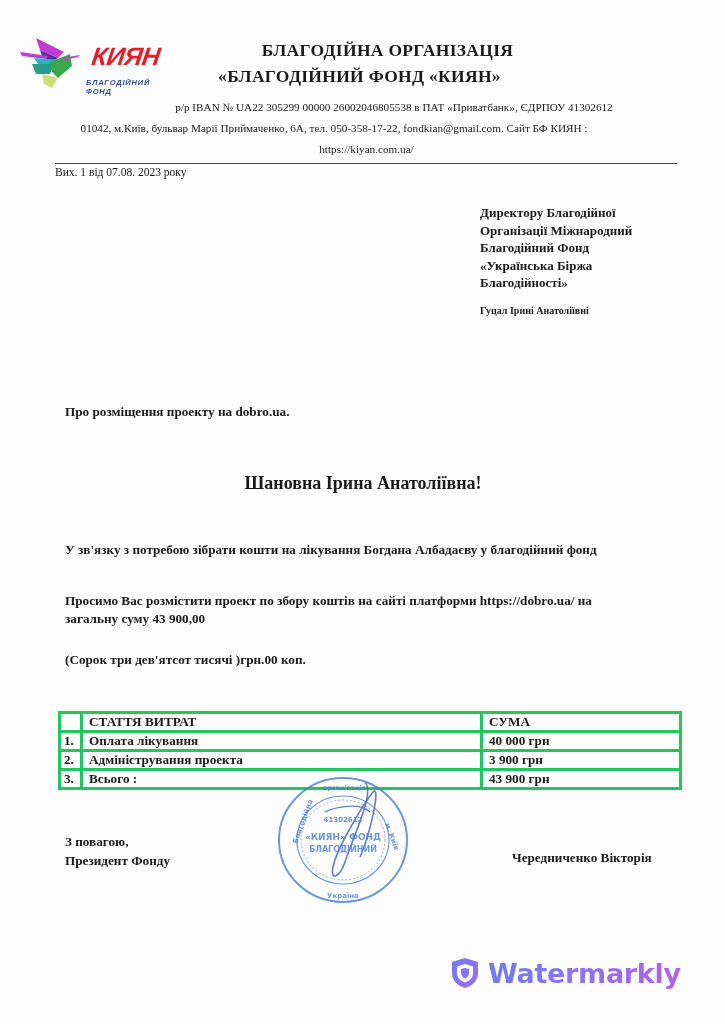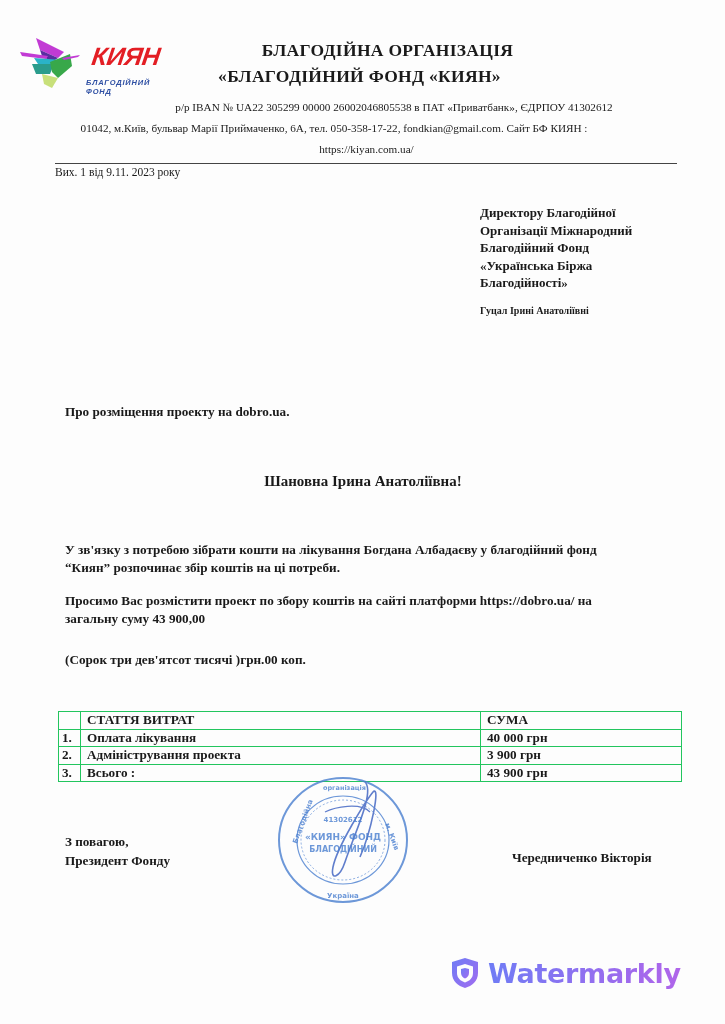--- a/index.html
+++ b/index.html
@@ -20,30 +20,30 @@
     .req2 { top: 122px; padding-left: 20px; }
     .req3 { top: 143px; padding-left: 85px; }
     .hr { left: 55px; top: 163px; width: 622px; height: 1px; background: #444; }
     .outnum { left: 55px; top: 166px; font-size: 11.5px; }
 
     
     .addressee { left: 480px; top: 204px; font-weight: bold; font-size: 13px; line-height: 17.5px; }
     .addressee-name { left: 480px; top: 305px; font-weight: bold; font-size: 10px; }
 
     .subject { left: 65px; top: 404px; font-weight: bold; font-size: 13.2px; }
-    .salutation { left: 0; width: 725px; top: 473px; text-align: center; font-weight: bold; font-size: 15px; padding-left: 1px; }
+    .salutation { left: 0; width: 725px; top: 473px; text-align: center; font-weight: bold; font-size: 18px; padding-left: 1px; }
 
     .para { left: 65px; width: 620px; font-weight: bold; font-size: 13.2px; line-height: 18px; }
     .p1 { top: 541px; }
     .p2 { top: 592px; }
     .p3 { top: 642px; margin-top: 9px; }
 
     
     .table { left: 58px; top: 711px; width: 624px; border-collapse: collapse; font-weight: bold; font-size: 13.2px; }
-    .table td { border: 1px solid #22c55e; height: 17.5px; padding: 0 6px; line-height: 16px; }
+    .table td { border: 3px solid #22c55e; height: 17.5px; padding: 0 6px; line-height: 16px; }
     .table td.num { width: 22px; padding: 0 3px; text-align: left; }
     .table td.item { width: 400px; }
 
     
     .stamp { left: 275px; top: 772px; width: 140px; height: 135px; }
 
     .closing { left: 65px; top: 832px; font-weight: bold; font-size: 13.2px; line-height: 19px; }
     .signer { left: 512px; top: 850px; font-weight: bold; font-size: 13.2px; }
 
     
@@ -67,37 +67,36 @@
   <div class="logo-word">КИЯН</div>
   <div class="logo-sub">БЛАГОДІЙНИЙ ФОНД</div>
 </div>
 
 <div class="abs org-line1">БЛАГОДІЙНА ОРГАНІЗАЦІЯ</div>
 <div class="abs org-line2">«БЛАГОДІЙНИЙ ФОНД «КИЯН»</div>
 <div class="abs req-line req1">р/р IBAN № UA22 305299 00000 26002046805538  в ПАТ «Приватбанк», ЄДРПОУ 41302612</div>
 <div class="abs req-line req2">01042, м.Київ, бульвар Марії Приймаченко, 6А, тел. 050-358-17-22, fondkian@gmail.com. Сайт БФ КИЯН :</div>
 <div class="abs req-line req3">https://kiyan.com.ua/</div>
 <div class="abs hr"></div>
-<div class="abs outnum">Вих. 1 від 9.11. 2023 року</div>
+<div class="abs outnum">Вих. 1 від 07.08. 2023 року</div>
 
 <div class="abs addressee">
   <div>Директору Благодійної</div>
   <div>Організації Міжнародний</div>
   <div>Благодійний Фонд</div>
   <div>«Українська Біржа</div>
   <div>Благодійності»</div>
 </div>
 <div class="abs addressee-name">Гуцал Ірині Анатоліївні</div>
 
 <div class="abs subject">Про розміщення проекту на dobro.ua.</div>
 <div class="abs salutation">Шановна Ірина Анатоліївна!</div>
 
 <div class="abs para p1">
   <div>У зв'язку з потребою зібрати кошти на лікування Богдана Албадаєву у благодійний фонд</div>
-  <div>“Киян” розпочинає збір коштів на ці потреби.</div>
 </div>
 <div class="abs para p2">
   <div>Просимо Вас розмістити проект по збору коштів на сайті платформи  https://dobro.ua/  на</div>
   <div>загальну суму 43 900,00</div>
 </div>
 <div class="abs para p3">(Сорок три дев'ятсот  тисячі  )грн.00 коп.</div>
 
 <table class="abs table">
   <tbody>
       <tr>

